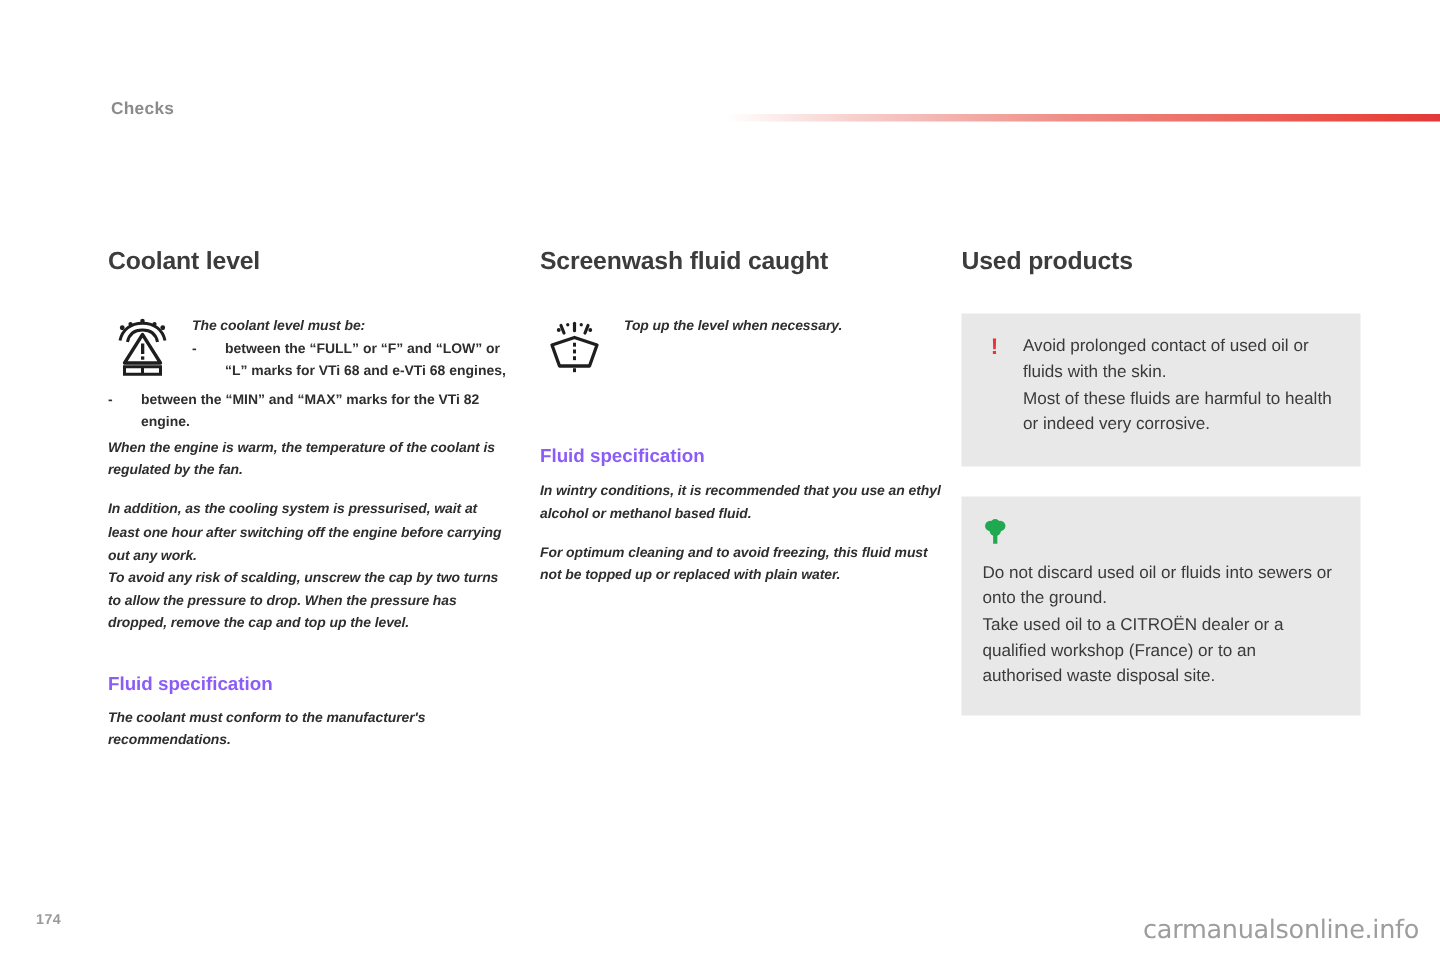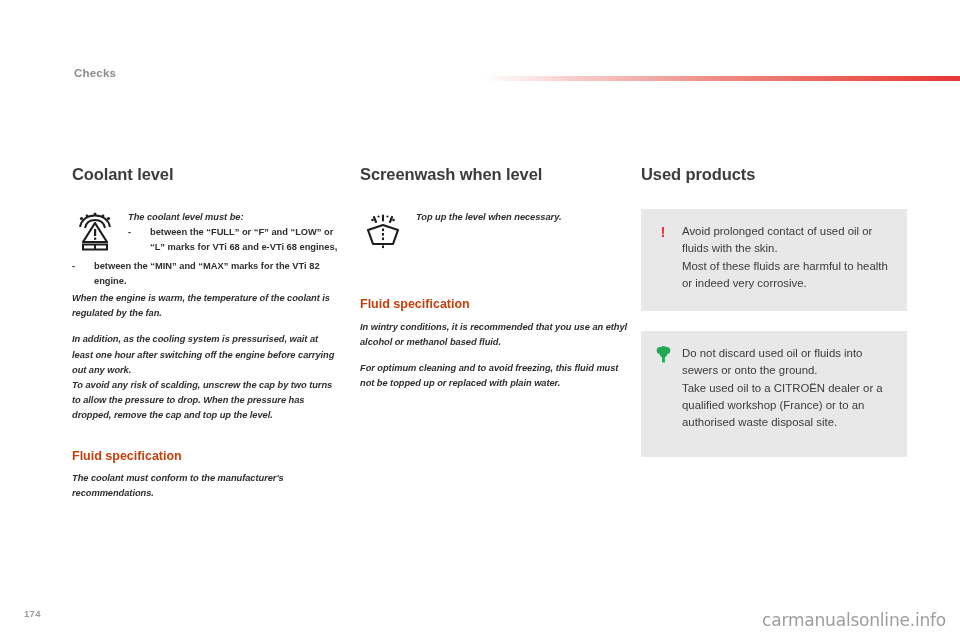--- a/index.html
+++ b/index.html
@@ -68,21 +68,21 @@
     font-size: 16.5px;
     font-weight: bold;
     color: #3c3c3c;
     letter-spacing: -0.1px;
     line-height: 1.1;
   }
   h3.sub-title {
     margin: 26px 0 8px 0;
     font-size: 12.5px;
     font-weight: bold;
-    color: #c2410c;
+    color: #8b5cf6;
     line-height: 1.15;
   }
   p.body-text {
     margin: 0 0 11px 0;
     font-size: 9.3px;
     font-weight: bold;
     line-height: 1.62;
     color: #2e2e2e;
     letter-spacing: -0.05px;
     font-style: italic;
@@ -134,21 +134,21 @@
   
   .info-box {
     background: #e8e8e8;
     padding: 14px 16px 16px 14px;
     display: flex;
     gap: 11px;
     align-items: flex-start;
     margin-bottom: 20px;
   }
   .info-box.box-warning { min-height: 72px; }
-  .info-box.box-eco { min-height: 96px; }
+  .info-box.box-eco { min-height: 96px; flex-direction: column; }
   .info-box .box-icon {
     flex: 0 0 auto;
     width: 16px;
     display: flex;
     justify-content: center;
     padding-top: 1px;
   }
   .info-box .box-body {
     flex: 1 1 auto;
     font-size: 11.4px;
@@ -237,21 +237,21 @@
 
     <p class="body-text" style="margin-top:2px;">When the engine is warm, the temperature of the coolant is regulated by the fan.</p>
     <p class="body-text tight">In addition, as the cooling system is pressurised, wait at least one hour after switching off the engine before carrying out any work.</p>
     <p class="body-text">To avoid any risk of scalding, unscrew the cap by two turns to allow the pressure to drop. When the pressure has dropped, remove the cap and top up the level.</p>
 
     <h3 class="sub-title">Fluid specification</h3>
     <p class="body-text">The coolant must conform to the manufacturer's recommendations.</p>
   </div>
 
   <div class="column col-mid">
-    <h2 class="section-title">Screenwash when level</h2>
+    <h2 class="section-title">Screenwash fluid caught</h2>
 
     <div class="icon-row">
       <div class="pictogram">
         <svg width="42" height="42" viewBox="0 0 42 42" aria-hidden="true">
           <path d="M21 14 L36 19 L31 33 L11 33 L6 19 Z" fill="none" stroke="#1e1e1e" stroke-width="2.2" stroke-linejoin="round"></path>
           <g fill="#1e1e1e">
             <rect x="20" y="17.5" width="2" height="2.6"></rect>
             <rect x="20" y="22" width="2" height="2.6"></rect>
             <rect x="20" y="26.5" width="2" height="2.6"></rect>
             <rect x="20" y="34.5" width="2" height="2.6"></rect>

